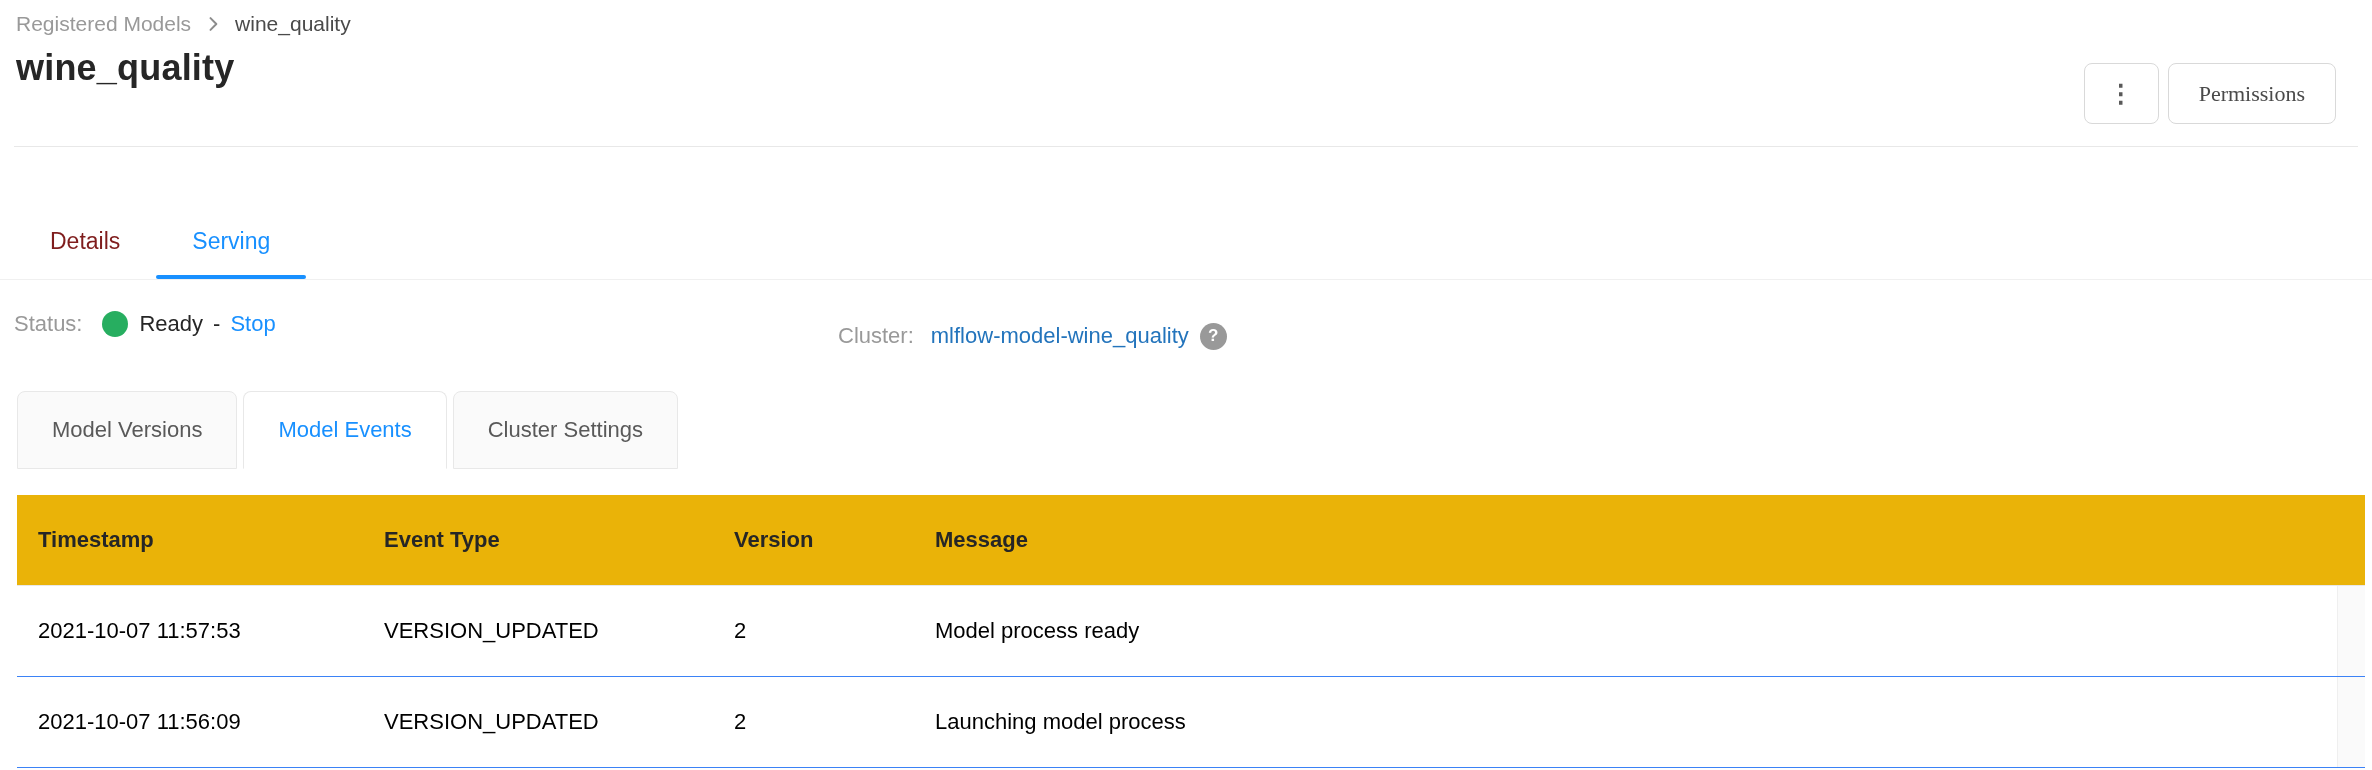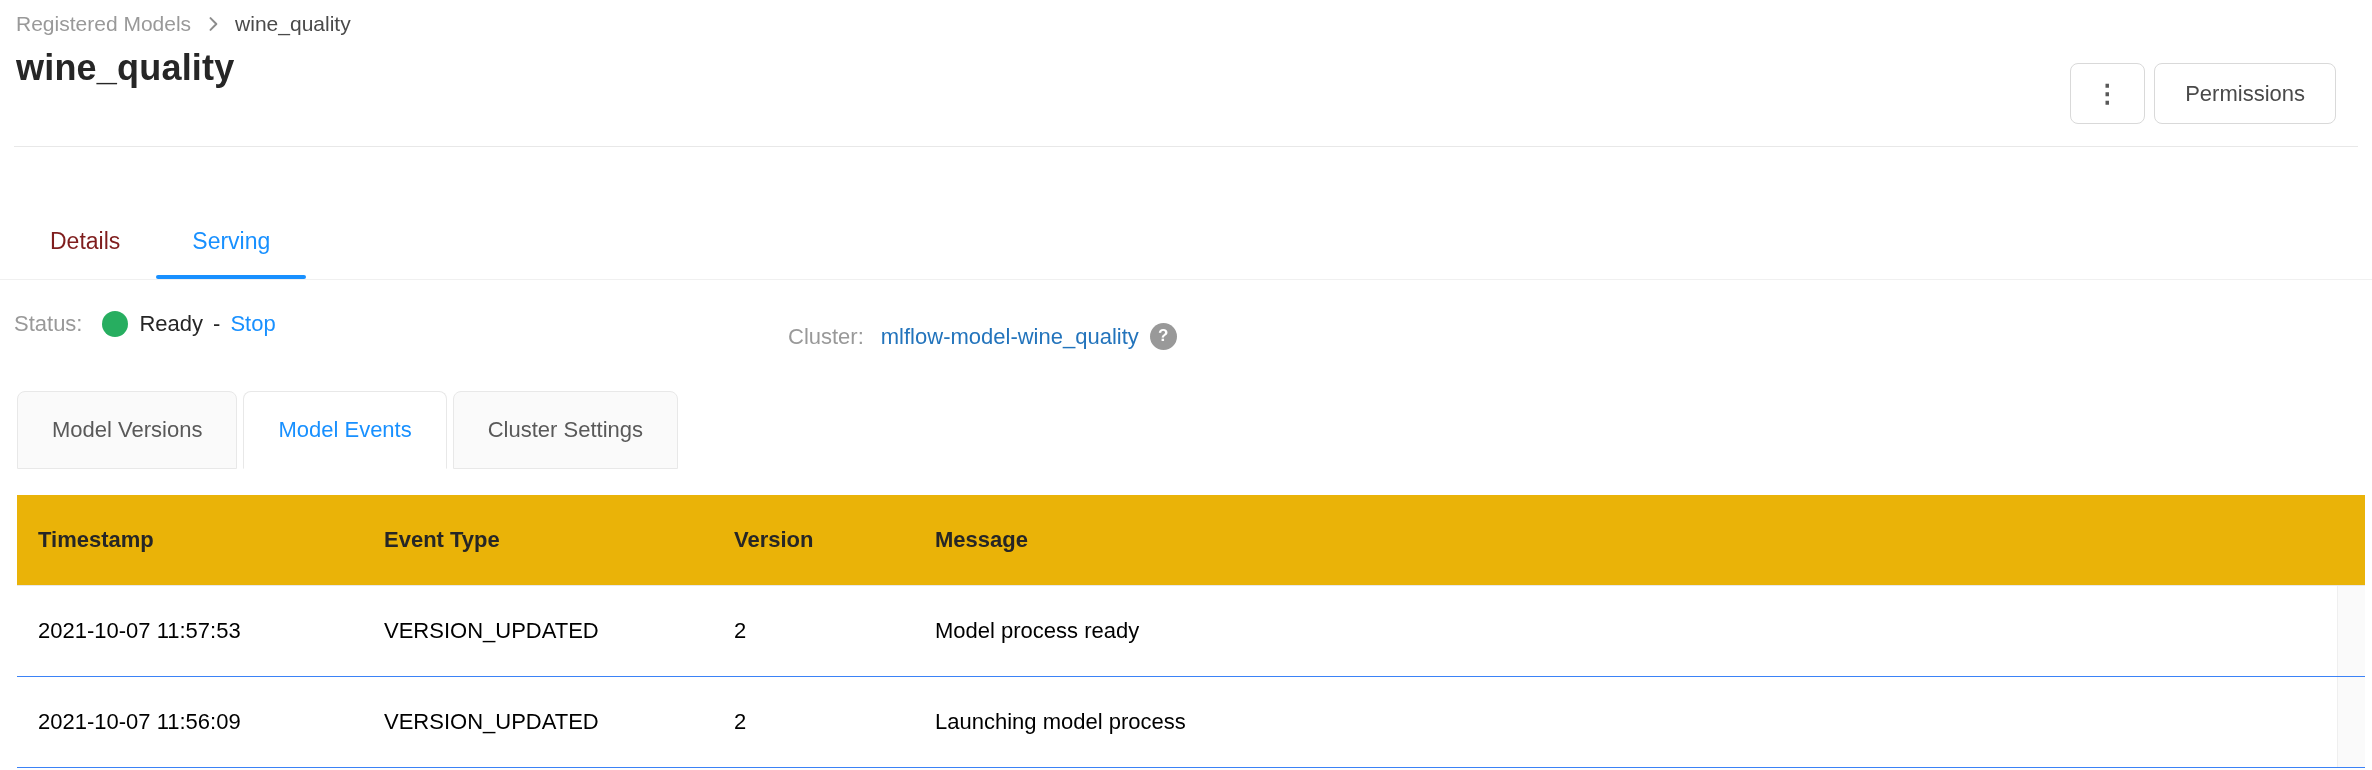--- a/index.html
+++ b/index.html
@@ -33,21 +33,21 @@
     display: flex; gap: 9px;
   }
   .btn {
     height: 61px; background: #ffffff;
     border: 1px solid #d9d9d9; border-radius: 8px;
     display: flex; align-items: center; justify-content: center;
     font-size: 22px; color: #4a4a4a; cursor: pointer;
     font-family: "Liberation Sans", sans-serif;
   }
   .btn-kebab { width: 75px; font-size: 25px; color: #595959; font-weight: 700; letter-spacing: 1px; }
-  .btn-permissions { padding: 0 30px; }
+  .btn-permissions { padding: 0 30px; font-family: Liberation Serif, serif; }
 
   .divider { margin: 56px 14px 0 14px; border-top: 1px solid #e8e8e8; height: 0; }
 
   
   .main-tabs { display: flex; padding-left: 14px; border-bottom: 1px solid #f0f0f0; }
   .main-tab {
     padding: 82px 36px 26px 36px;
     font-size: 23px; line-height: 24px; color: #7f1d1d;
     position: relative; cursor: pointer;
   }
@@ -65,21 +65,21 @@
   }
   .muted-label { color: #999999; }
   .status-row .status-label { margin-right: 20px; }
   .status-dot {
     width: 26px; height: 26px; border-radius: 50%;
     background: #27ae60; margin-right: 11px; flex: 0 0 auto;
   }
   .status-value { color: #262626; }
   .status-dash { margin: 0 10px; color: #262626; }
   .link-action { color: #1890ff; cursor: pointer; text-decoration: none; }
-  .cluster-group { position: absolute; left: 774px; display: flex; align-items: flex-end; margin-top: 24px; }
+  .cluster-group { position: absolute; left: 824px; display: flex; align-items: center; margin-top: 24px; }
   .cluster-group .cluster-label { margin-right: 17px; }
   .cluster-link { color: #2374bc; cursor: pointer; text-decoration: none; }
   .help-icon {
     width: 27px; height: 27px; border-radius: 50%;
     background: #999999; color: #ffffff;
     font-size: 17px; font-weight: 700;
     display: flex; align-items: center; justify-content: center;
     margin-left: 11px; cursor: pointer; flex: 0 0 auto;
   }
 

